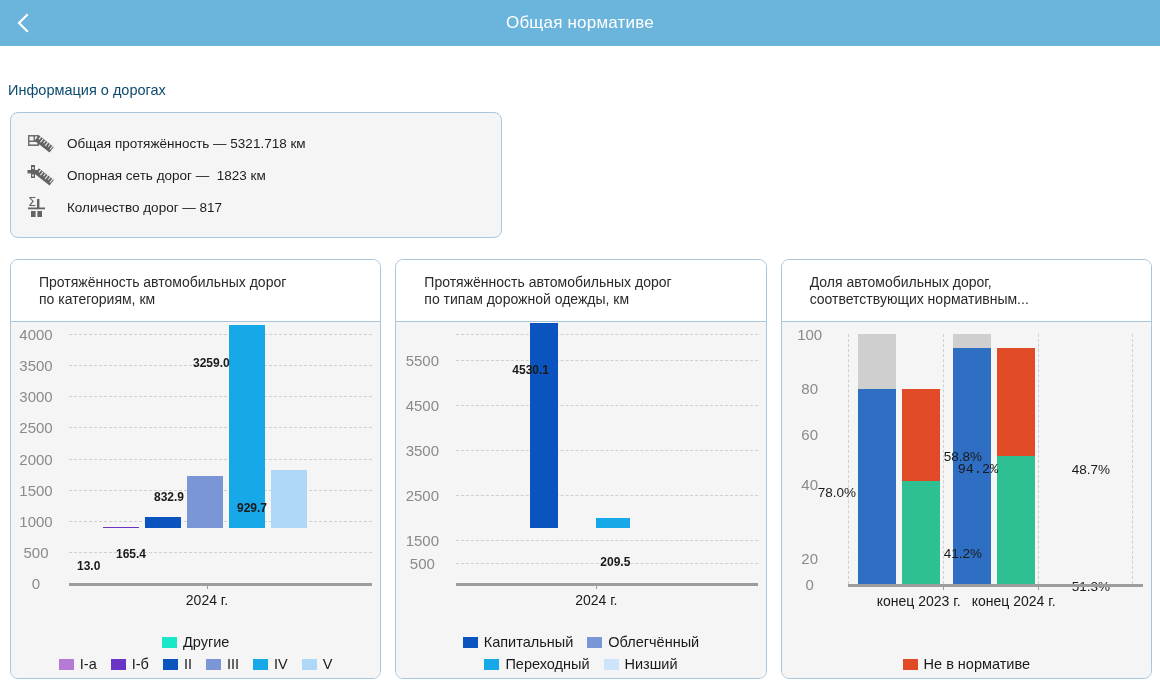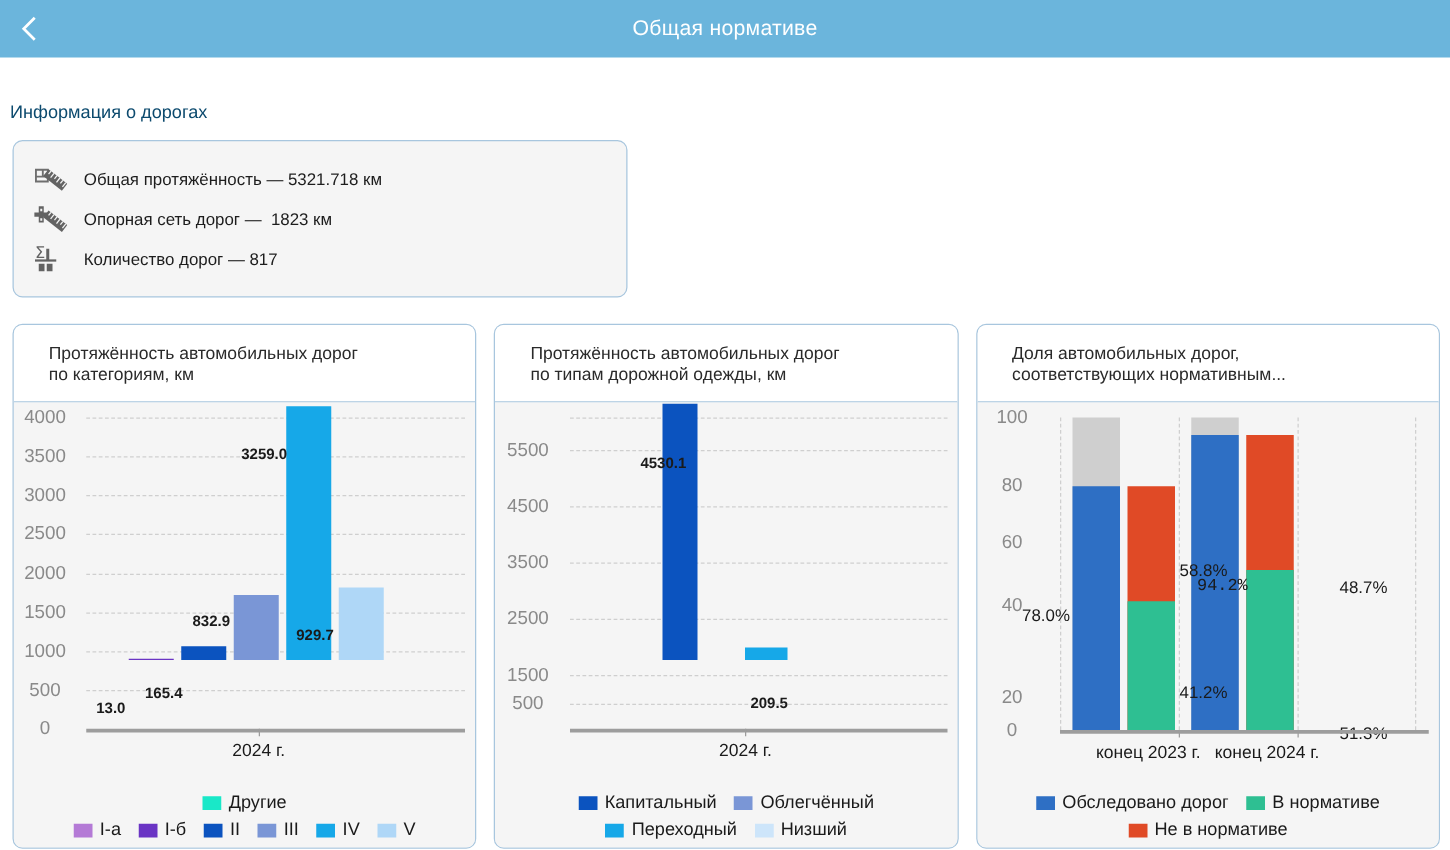--- a/index.html
+++ b/index.html
@@ -474,30 +474,20 @@
 
         <div class="axis-line" style="left:66px; right:8px; top:262px;"></div>
         <div class="tickmark" style="left:161px; top:262px; height:6px;"></div>
         <div class="tickmark" style="left:256px; top:262px; height:6px;"></div>
         <div class="xlabel" style="left:67px;  width:140px; top:271px;">конец 2023 г.</div>
         <div class="xlabel" style="left:162px; width:140px; top:271px;">конец 2024 г.</div>
 
         <div class="legend">
           <div class="legend-row">
             <span class="legend-item">
-              <span class="legend-swatch" style="background:#2E6FC4"></span>
-              <span>Обследовано дорог</span>
-            </span>
-            <span class="legend-item">
-              <span class="legend-swatch" style="background:#2EBF92"></span>
-              <span>В нормативе</span>
-            </span>
-          </div>
-          <div class="legend-row">
-            <span class="legend-item">
               <span class="legend-swatch" style="background:#E04A26"></span>
               <span>Не в нормативе</span>
             </span>
           </div>
         </div>
 
       </div>
     </div>
   </div>
 

